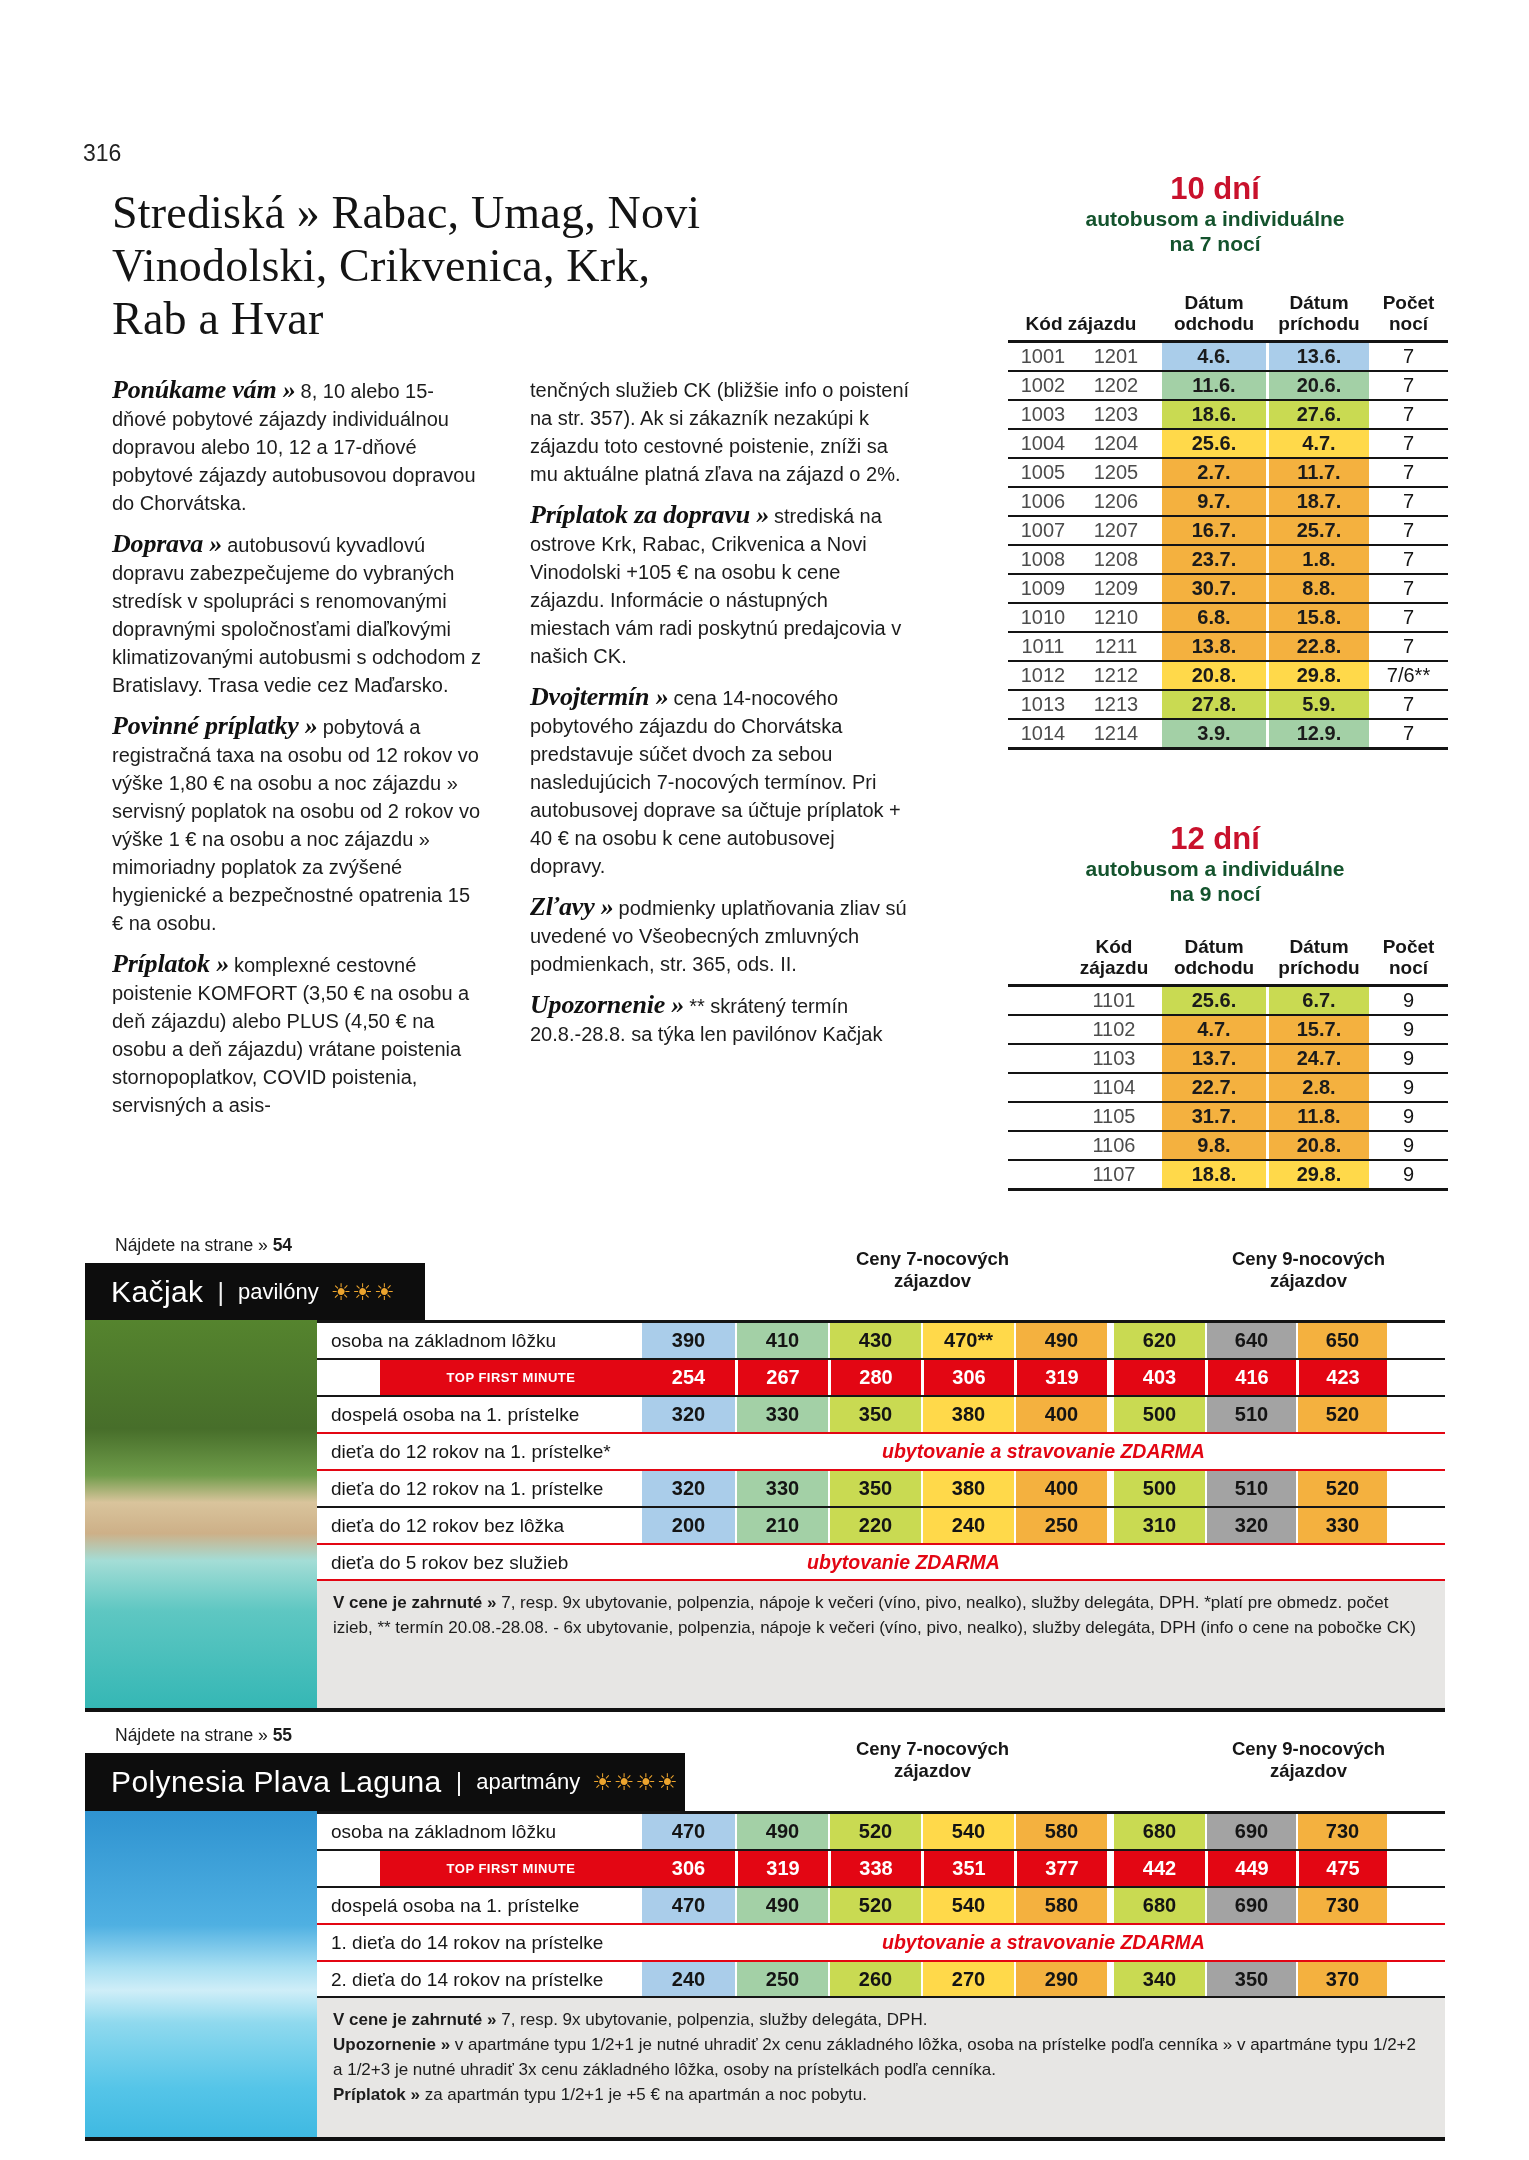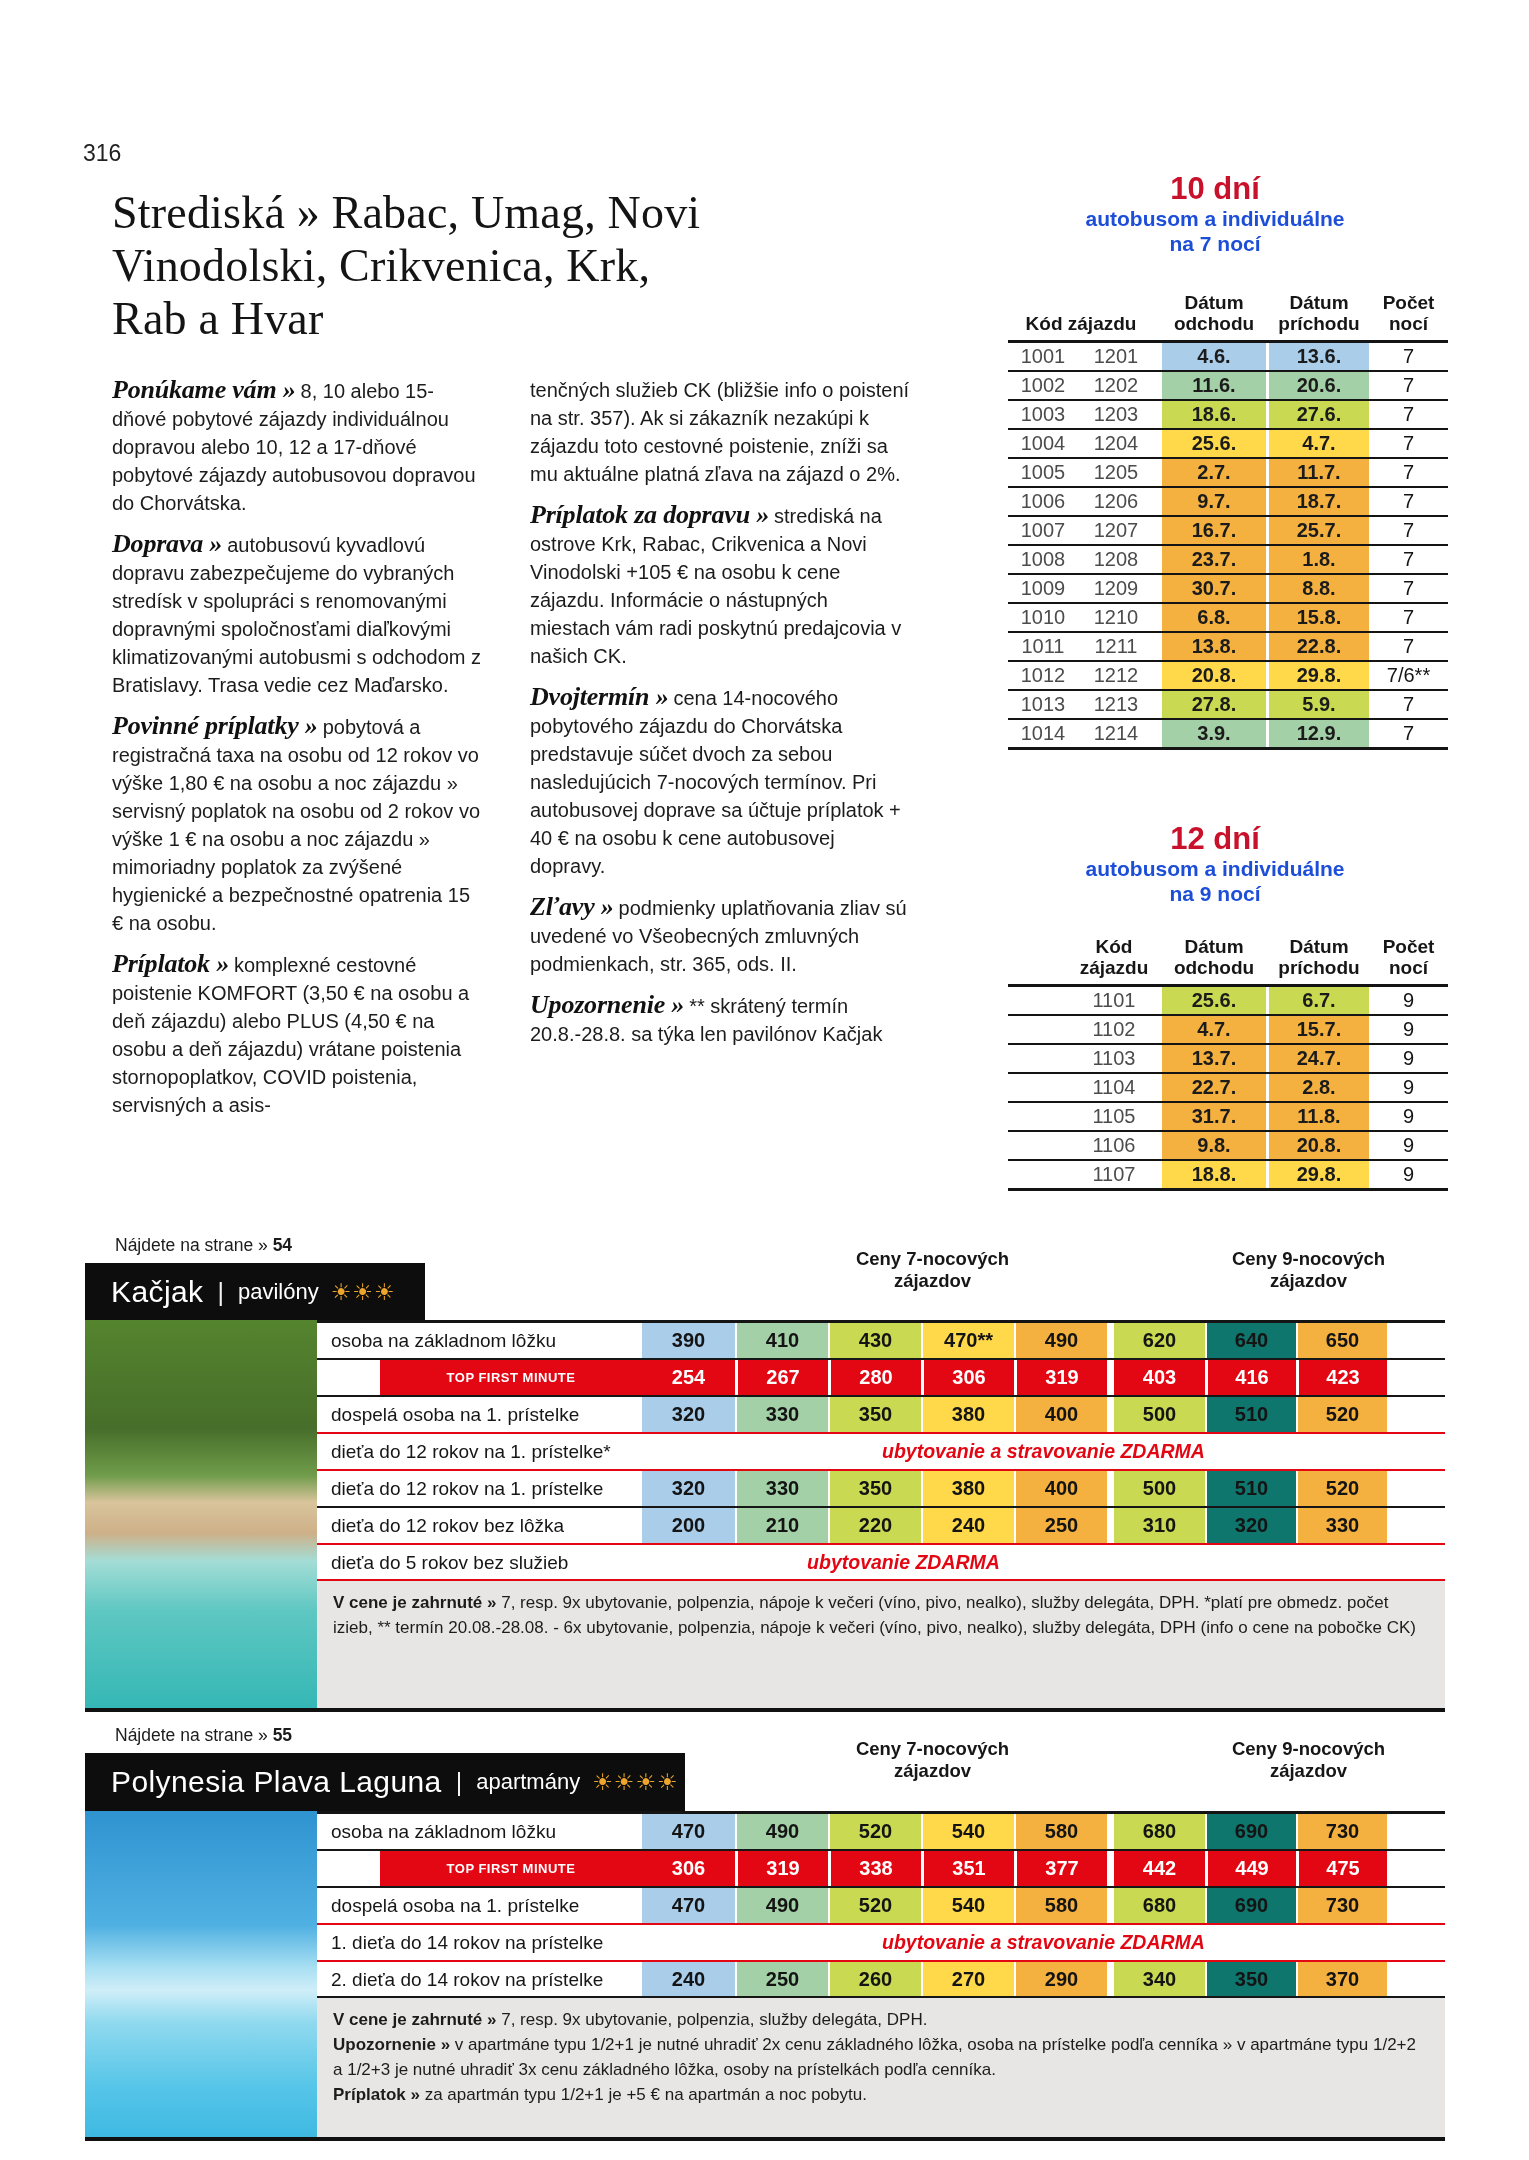--- a/index.html
+++ b/index.html
@@ -11,21 +11,21 @@
   
   .col{position:absolute;top:376px;font-size:20px;line-height:28px;color:#1c1c1c;}
   .col-left{left:112px;width:372px;}
   .col-mid{left:530px;width:380px;}
   .col p{margin:0 0 13px 0;}
   .lead{font-family:"Liberation Serif",serif;font-weight:700;font-style:italic;font-size:26px;
         letter-spacing:-.2px;margin-right:5px;color:#111;}
   
   .sched{position:absolute;left:1008px;width:440px;}
   .s-title{font-weight:700;font-size:31px;line-height:34px;text-align:center;color:#c9112c;padding-right:26px;}
-  .s-sub{font-weight:700;font-size:21px;line-height:25px;text-align:center;color:#1d4ed8;padding-right:26px;}
+  .s-sub{font-weight:700;font-size:21px;line-height:25px;text-align:center;color:#14532d;padding-right:26px;}
   .dhead{display:flex;align-items:flex-end;padding-bottom:6px;font-weight:700;font-size:19px;line-height:21px;color:#161616;}
   .dh-kod{width:146px;text-align:center;}
   .t12 .dh-kod{width:154px;padding-left:58px;box-sizing:border-box;}
   .dh-d1{width:104px;margin-left:8px;margin-right:3px;text-align:center;}
   .t12 .dh-d1{margin-left:0;}
   .dh-d2{width:100px;text-align:center;}
   .dh-n{flex:1;text-align:center;}
   .dbody{border-top:3px solid #141414;border-bottom:3px solid #141414;}
   .drow{display:flex;height:27px;}
   .drow + .drow{border-top:2.5px solid #141414;}
@@ -65,21 +65,21 @@
   .prow.bt-red{border-top:2.5px solid #e30613;}
   .plabel{width:325px;font-size:19px;line-height:35px;padding-left:14px;box-sizing:border-box;color:#161616;border-radius:6px;}
   .pc{width:93px;text-align:center;font-weight:700;font-size:20px;line-height:35px;
       border-left:2px solid #fff;box-sizing:border-box;color:#141414;}
   .pc0{background:#aacdea;border-left:none;}
   .pc1{background:#a3d0a6;}
   .pc2{background:#c9da52;}
   .pc3{background:#ffd94a;}
   .pc4{background:#f4b13f;}
   .pc5{background:#c9da52;margin-left:7px;width:91px;border-left:none;}
-  .pc6{background:#0f766e;width:91px;}
+  .pc6{background:#a3a3a3;width:91px;}
   .pc7{background:#f4b13f;width:91px;}
   .tfm .plabel{padding:0;display:flex;}
   .band{margin-left:63px;flex:1;background:#e30613;color:#fff;font-weight:700;font-size:13px;
         line-height:35px;text-align:center;letter-spacing:.5px;}
   .tfm .pc{background:#e30613;color:#fff;border-left:3px solid #fff;}
   .tfm .pc0,.tfm .pc5{border-left:none;}
   .free{flex:1;text-align:center;color:#e30613;font-weight:700;font-size:19.5px;line-height:35px;font-style:italic;}
   .free.f7{padding-right:280px;}
   .pfoot{position:absolute;left:232px;width:1128px;background:#e7e6e4;box-sizing:border-box;
          padding:9px 16px 0 16px;font-size:17px;line-height:25px;color:#1c1c1c;}

